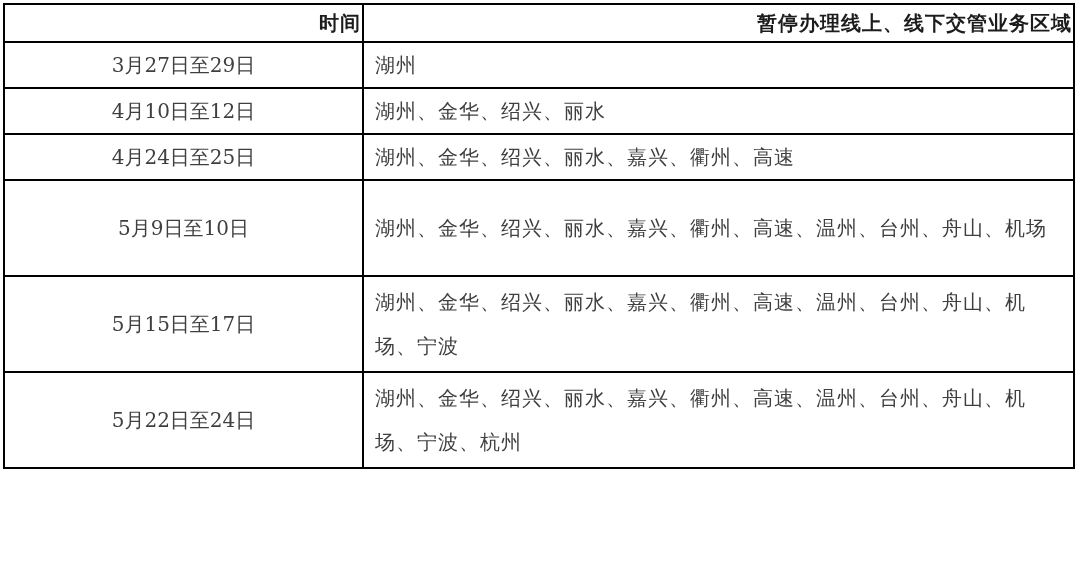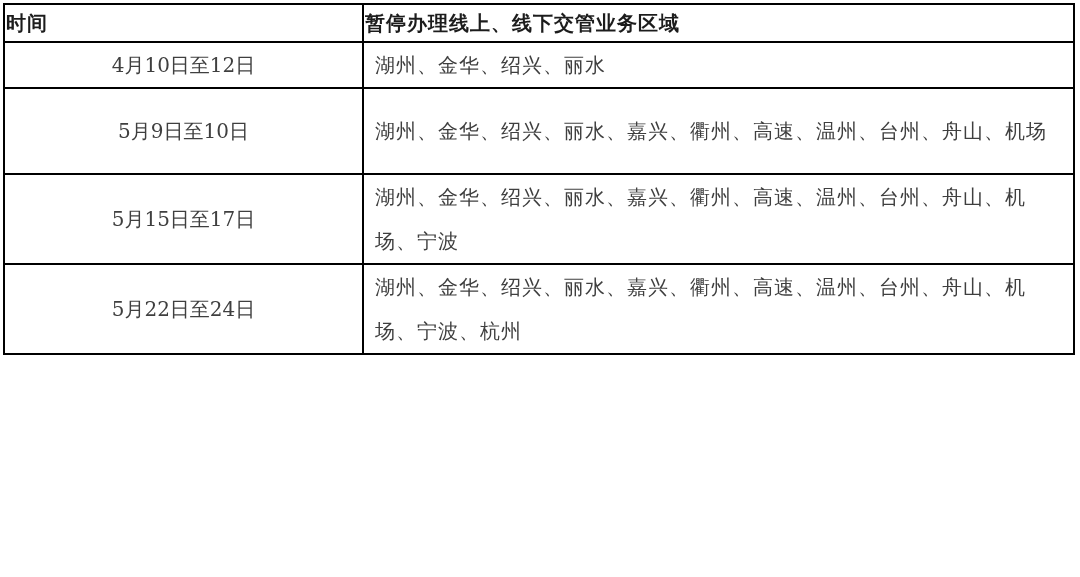--- a/index.html
+++ b/index.html
@@ -29,59 +29,67 @@
   table.schedule td {
     border: 2px solid #000000;
     vertical-align: middle;
     overflow: hidden;
   }
   table.schedule th {
     height: 38px;
     font-size: 20px;
     font-weight: bold;
     color: #1c1c1c;
-    text-align: left;
+    text-align: right;
     letter-spacing: 1px;
   }
   td.time-cell {
     height: 41px;
     font-size: 20px;
     color: #3f3f3f;
     text-align: center;
   }
   td.regions-cell {
     font-size: 20px;
     color: #3f3f3f;
     text-align: left;
     padding: 0 14px 0 11px;
     line-height: 44px;
     letter-spacing: 1px;
   }
-  tr.double td.time-cell { height: 86px; }
+  tr.double td.time-cell { height: 96px; }
   tr.double td.regions-cell { line-height: 44px; margin-top: 34px; }
 </style>
 </head>
 <body>
 
 <div class="page">
   <table class="schedule">
     <colgroup>
       <col class="col-time">
       <col class="col-regions">
     </colgroup>
     <thead>
       <tr>
         <th>时间</th>
         <th>暂停办理线上、线下交管业务区域</th>
       </tr>
     </thead>
     <tbody>
       <tr class="single">
+        <td class="time-cell">3月27日至29日</td>
+        <td class="regions-cell">湖州</td>
+      </tr>
+      <tr class="single">
         <td class="time-cell">4月10日至12日</td>
         <td class="regions-cell">湖州、金华、绍兴、丽水</td>
+      </tr>
+      <tr class="single">
+        <td class="time-cell">4月24日至25日</td>
+        <td class="regions-cell">湖州、金华、绍兴、丽水、嘉兴、衢州、高速</td>
       </tr>
       <tr class="double">
         <td class="time-cell">5月9日至10日</td>
         <td class="regions-cell">湖州、金华、绍兴、丽水、嘉兴、衢州、高速、温州、台州、舟山、机场</td>
       </tr>
       <tr class="double">
         <td class="time-cell">5月15日至17日</td>
         <td class="regions-cell">湖州、金华、绍兴、丽水、嘉兴、衢州、高速、温州、台州、舟山、机场、宁波</td>
       </tr>
       <tr class="double">

